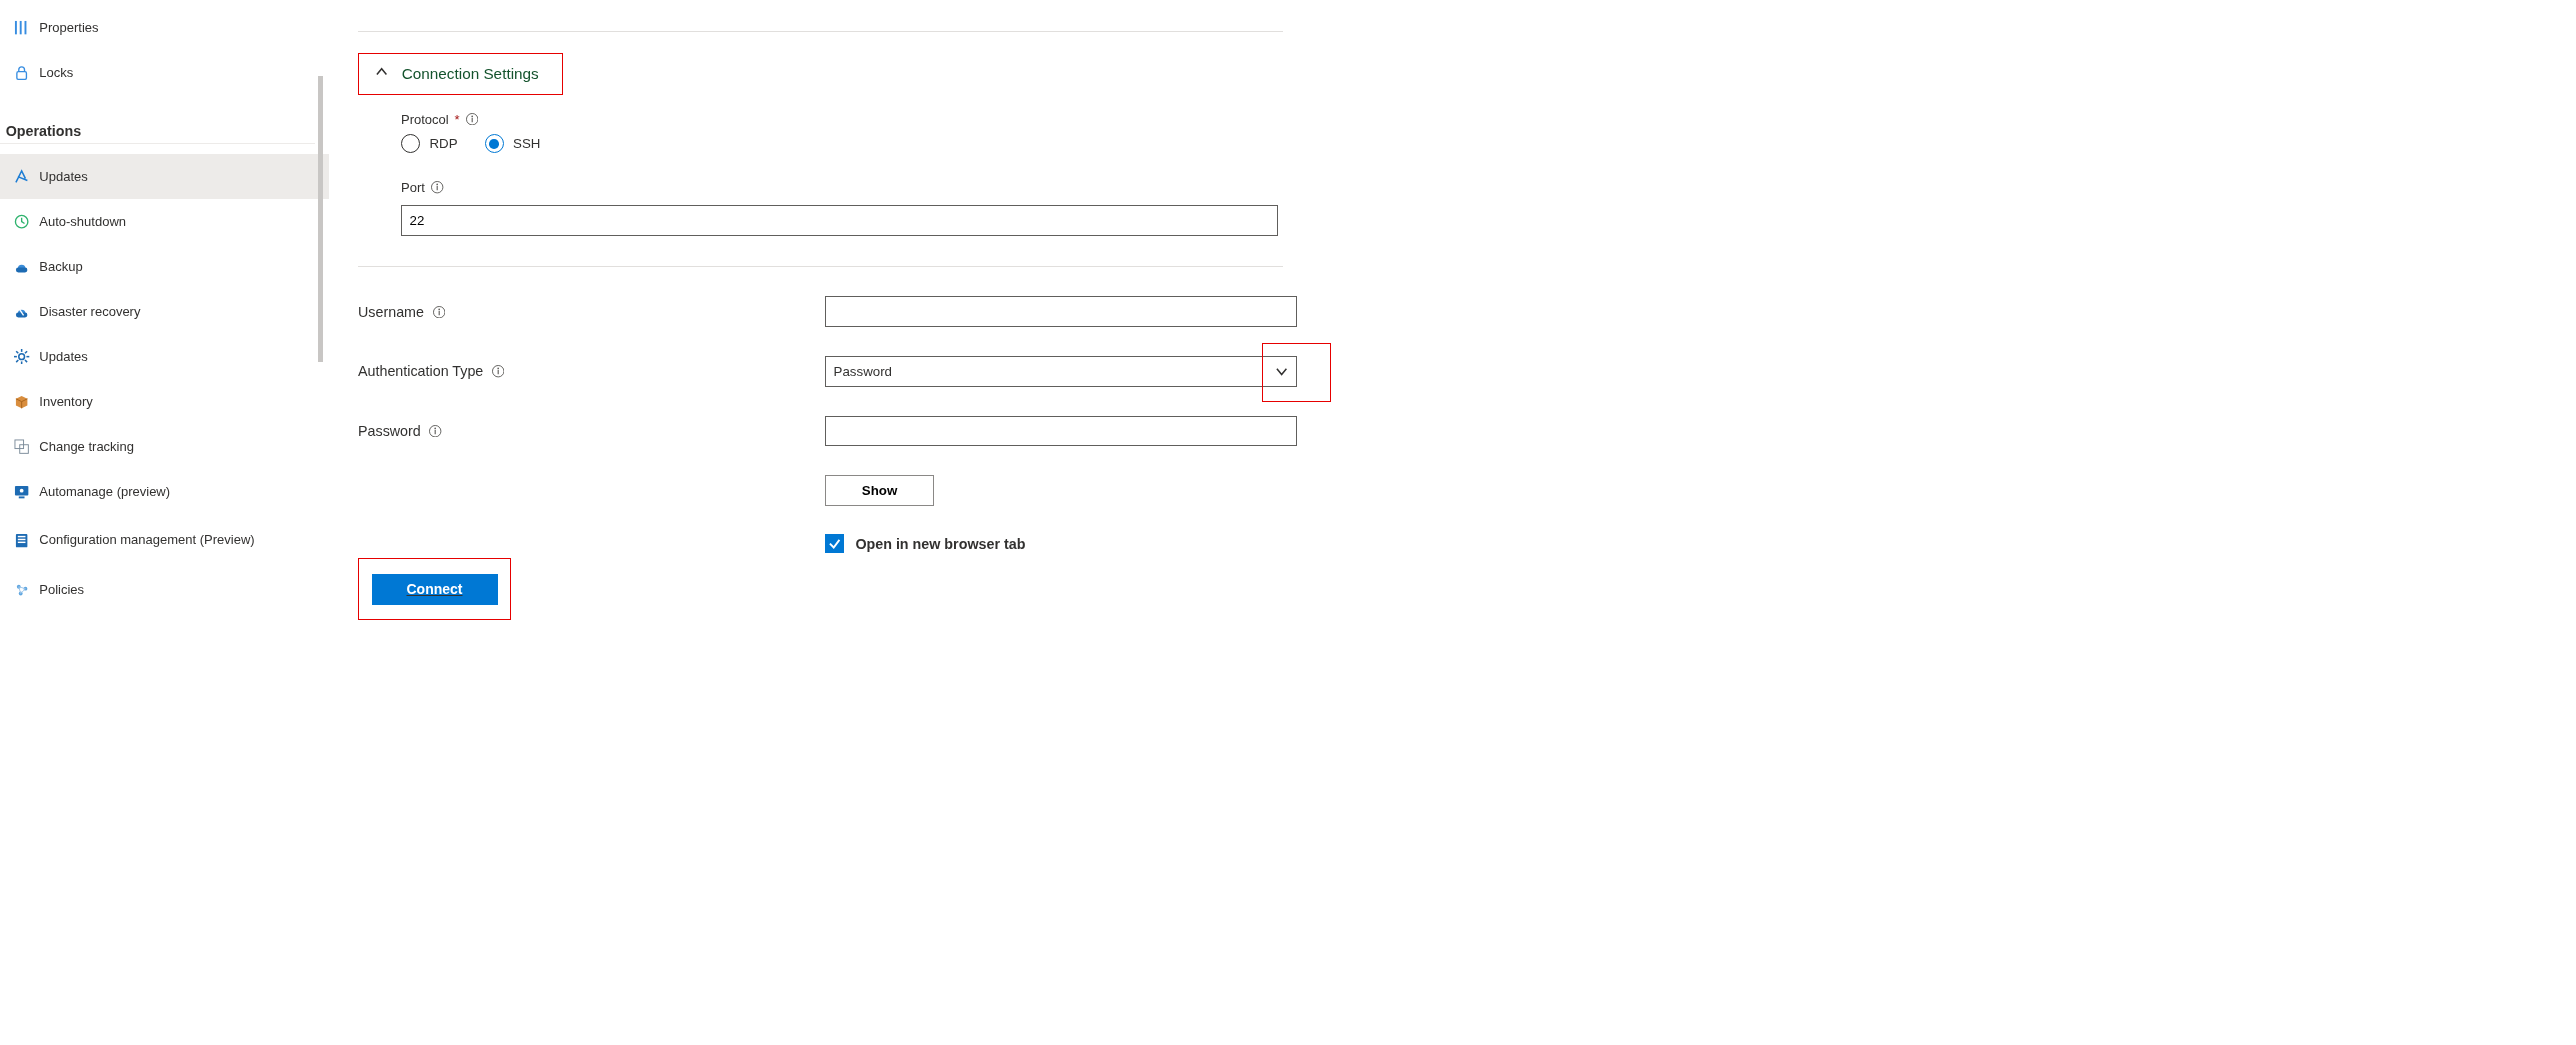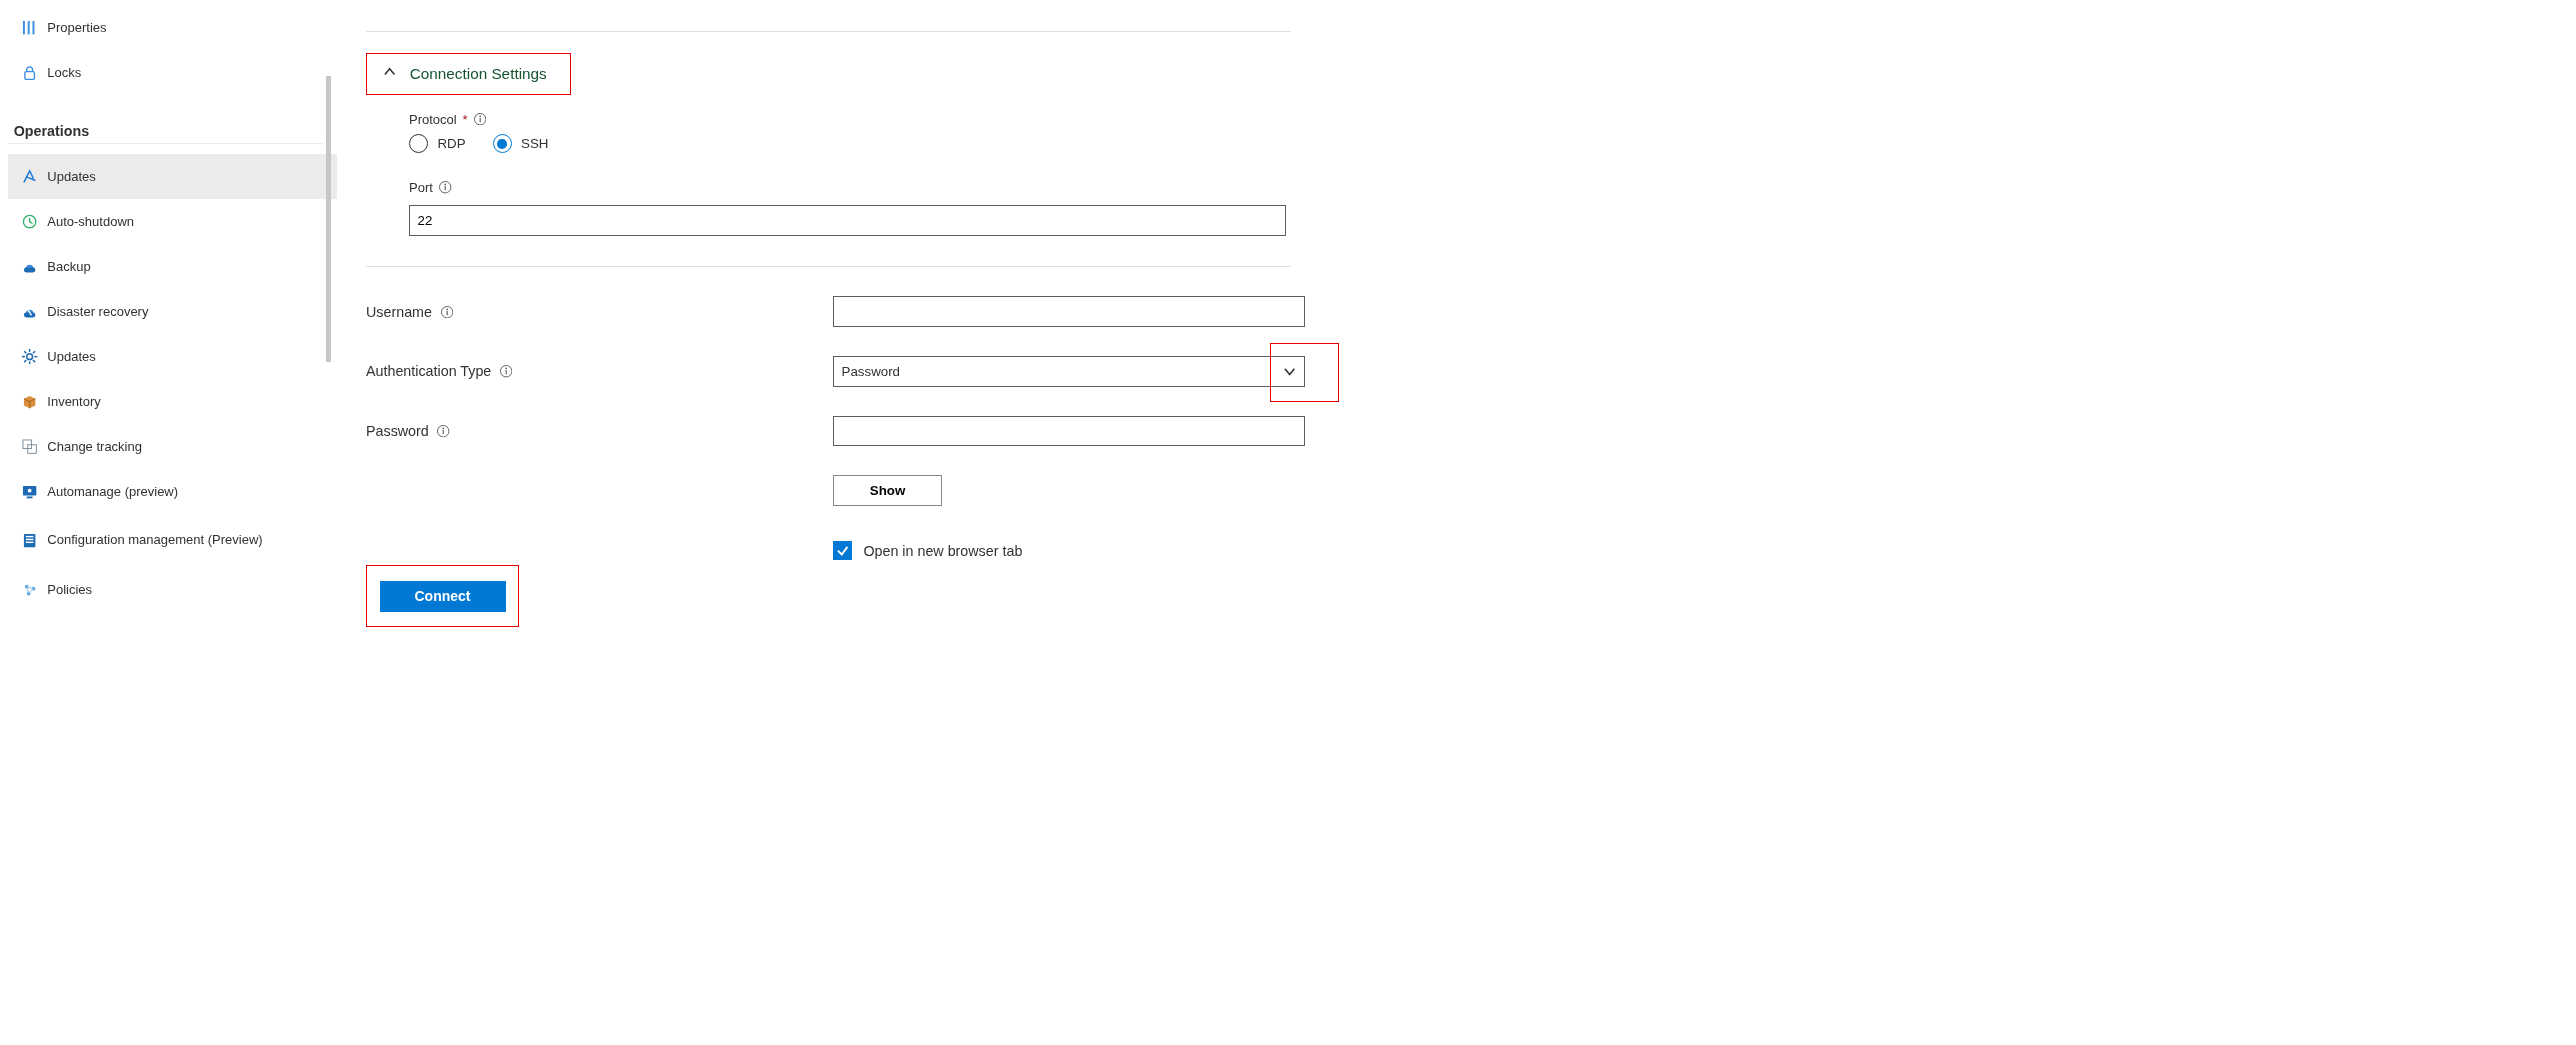--- a/index.html
+++ b/index.html
@@ -1,17 +1,17 @@
 <!DOCTYPE html>
 <html><head>
 <meta charset="utf-8">
 <style>
   * { box-sizing: border-box; font-family: "Segoe UI", Arial, sans-serif; }
   body { margin:0; background:#fff; width:2576px; height:1046px; position:relative; color:#323130; font-size:13.3px;}
-  .root { display:flex; width:100%; height:100%;padding-left:8px; }
+  .root { display:flex; width:100%; height:100%; }
 
   
   .sidebar { width:329px; flex:0 0 329px; background:#fff; position:relative; }
   .divider { position:absolute; right:0; top:0; width:14.3px; height:100%; background:transparent;}
   .divider .track{ position:absolute; left:2.9px; top:76px; width:5.7px; height:286px; background:#c8c6c4;}
 
   .item { display:flex; align-items:center; height:45px; width:100%; padding-left:9.5px; cursor:pointer; }
   .item.selected { background:#edebe9; }
   .iconbox { width:25px; height:17px; display:flex; align-items:center; justify-content:center; margin-right:4.8px;}
   .item .lbl { font-size:13px; color:#323130; padding-left:0; }
@@ -296,32 +296,32 @@
         </span>
       </div>
       <input type="password" class="tinput" value="" style="">
     </div>
 
     <div class="formrow">
       <div class="flabel"></div>
       <button class="btn-show">Show</button>
     </div>
 
-    <div class="formrow" style="margin-top:35px;">
+    <div class="formrow" style="margin-top:28px;font-weight:bold;">
       <div class="flabel"></div>
       <div style="display:flex;align-items:center;gap:11.4px;">
         <div class="checkbox">
           <svg width="13.3" height="13.3" viewBox="0 0 14 14">
               <path d="M2 7 L6 11 L12 3" fill="none" stroke="#fff" stroke-width="2"></path>
             </svg>
         </div>
         <span style="font-size:14.3px;">Open in new browser tab</span>
       </div>
     </div>
 
-    <div style="margin-top:4.8px;">
+    <div style="margin-top:4.8px;text-decoration:underline;">
       <div class="connect-red">
         <button class="btn-connect">Connect</button>
       </div>
     </div>
   </div>
 </div>
 
 
 </body></html>

